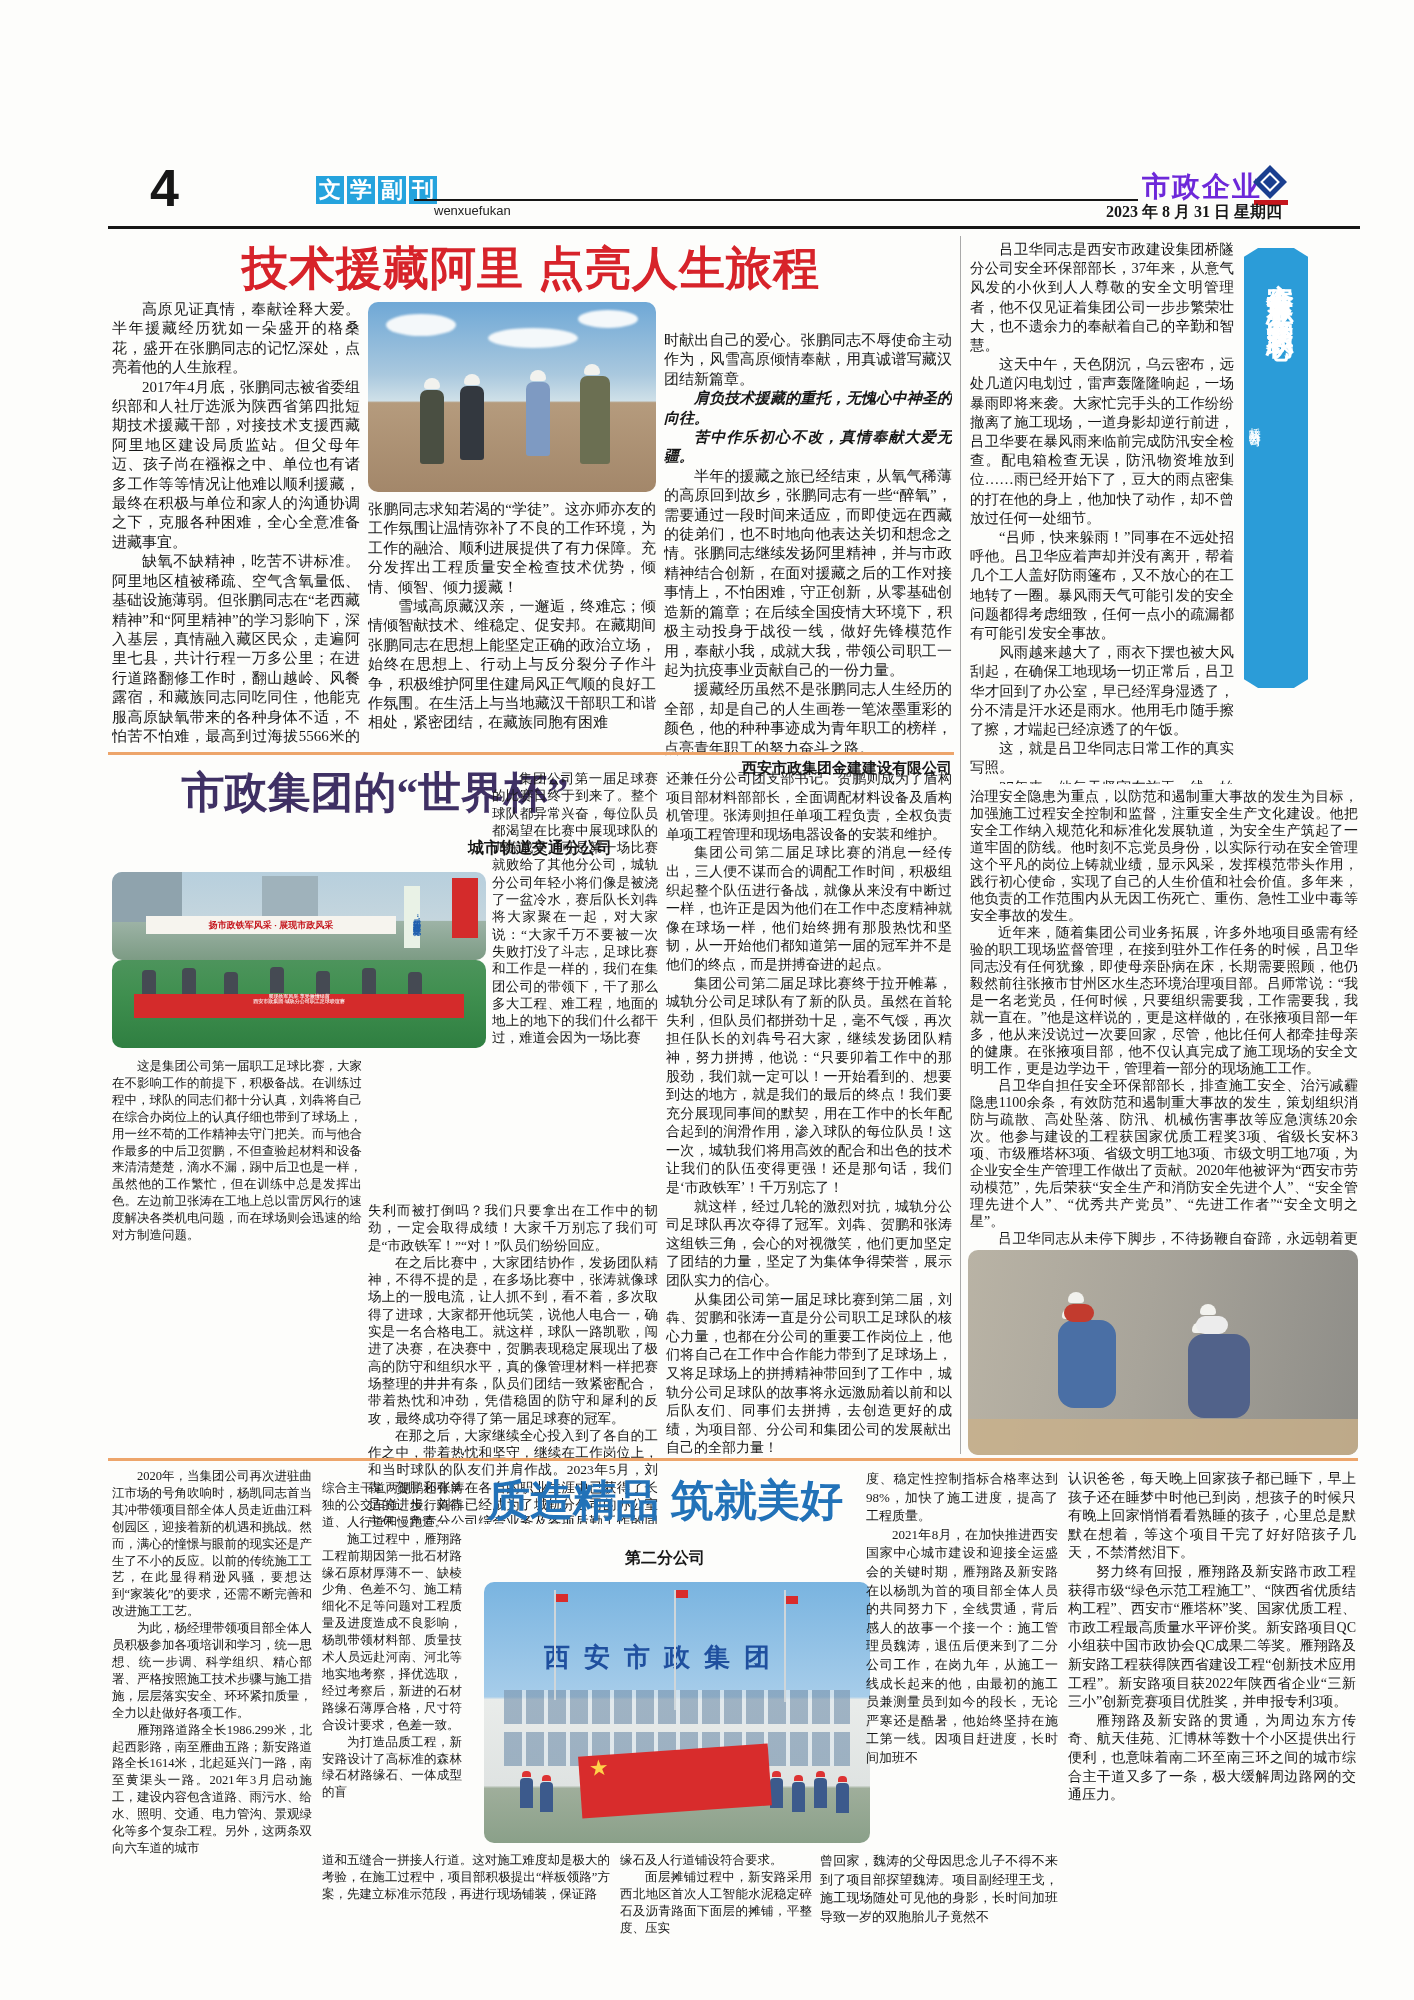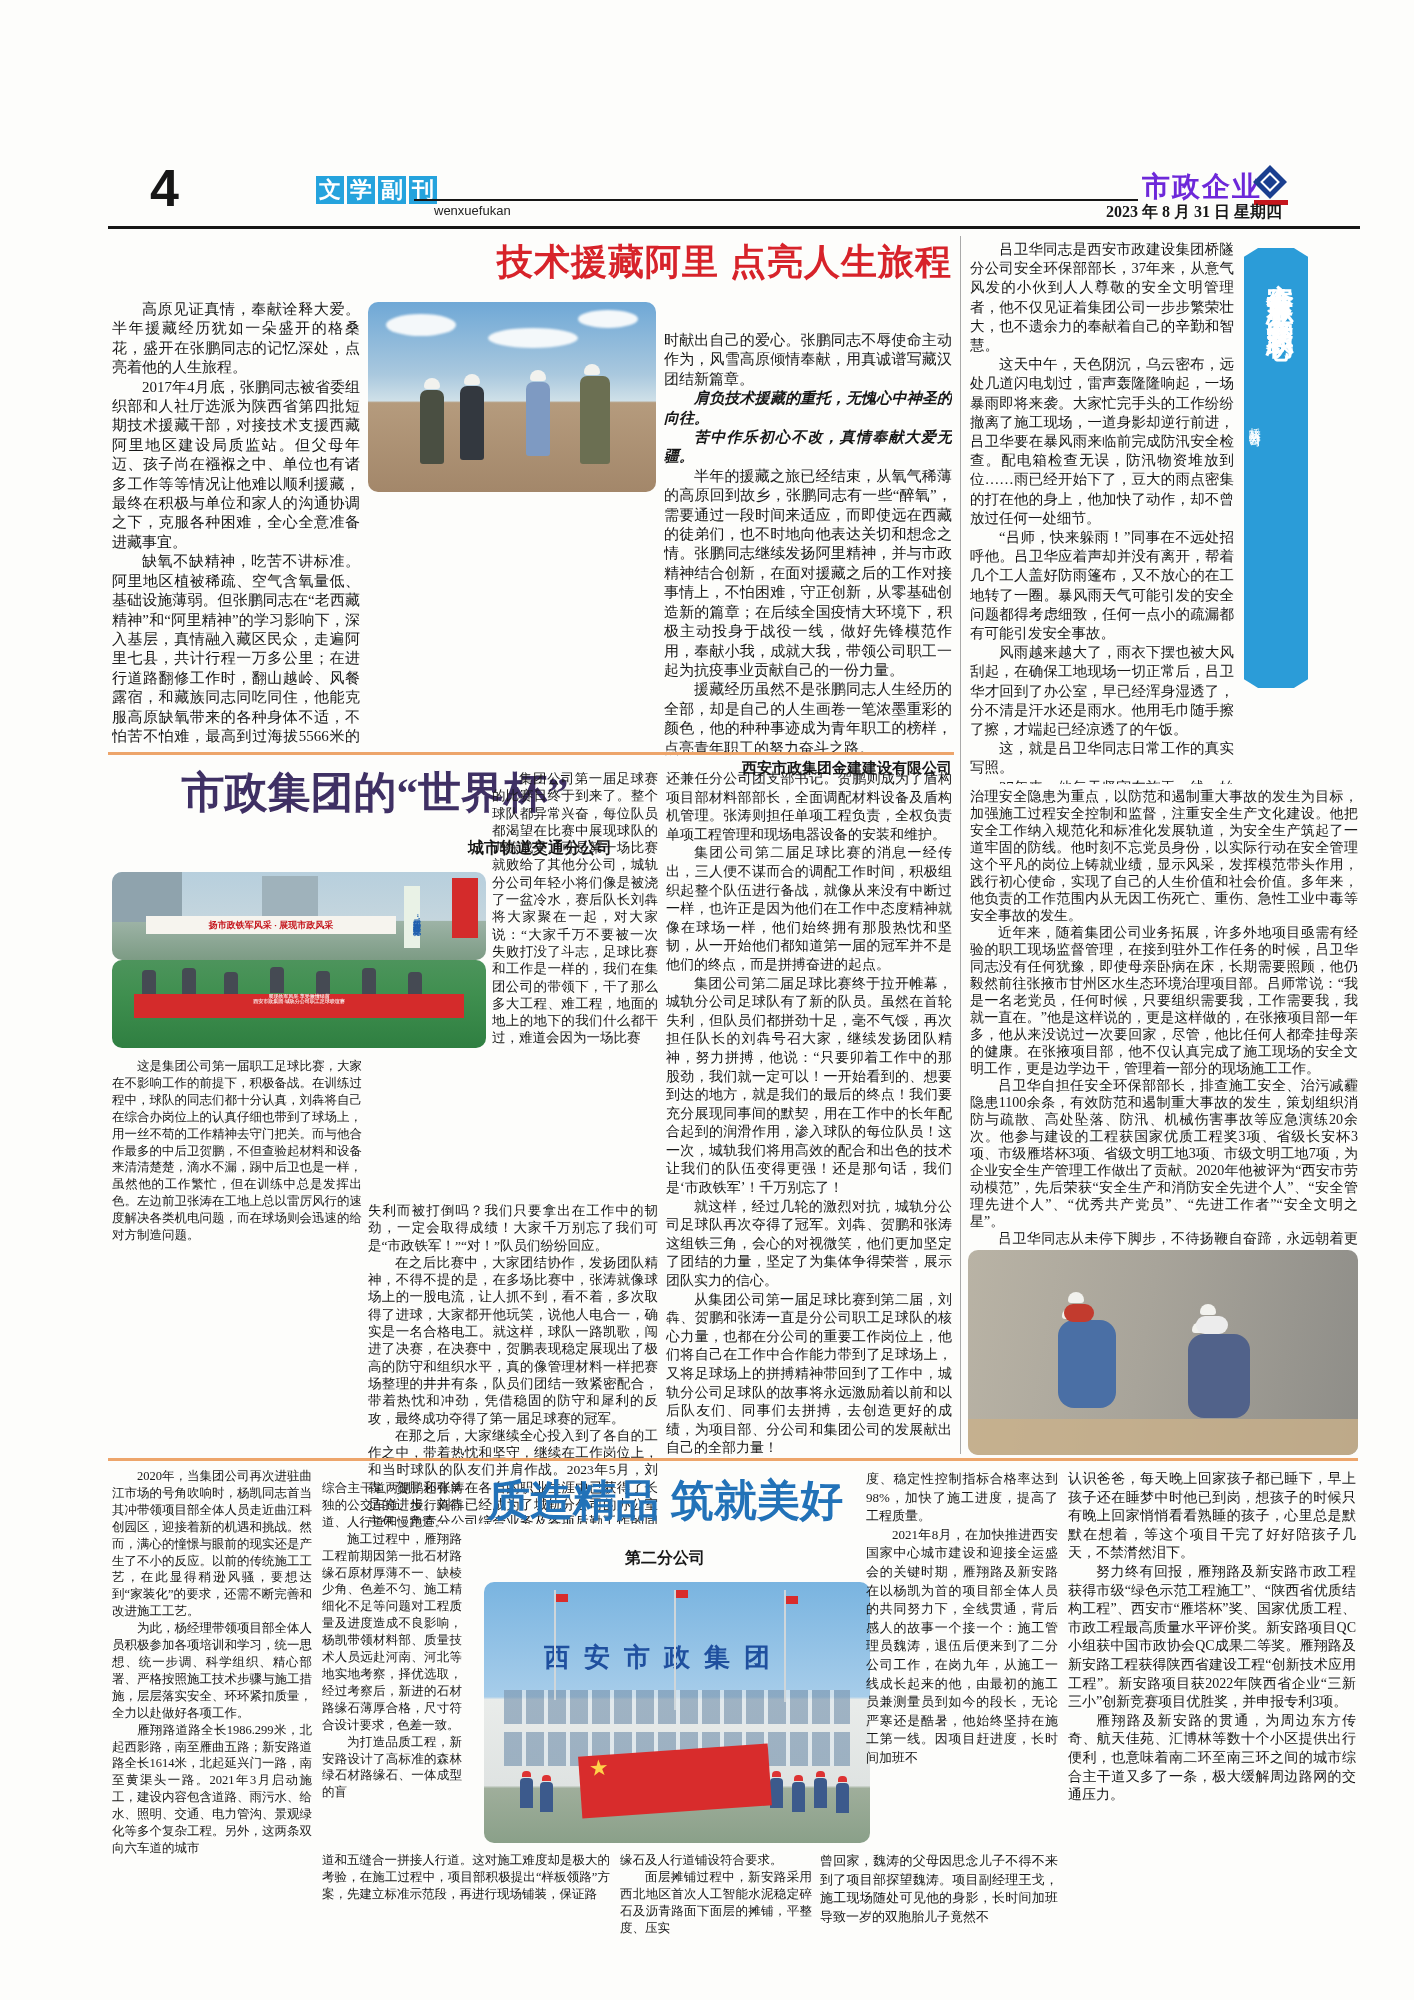--- a/index.html
+++ b/index.html
@@ -29,21 +29,21 @@
   .col p.quote{font-style:italic;font-weight:600;}
   .col p.byline{text-indent:0;text-align:right;font-weight:bold;font-family:"Liberation Sans",sans-serif;}
   .f15{font-size:15px;line-height:19.4px;}
   .f145{font-size:14.5px;line-height:19.2px;}
   .f14{font-size:14px;line-height:18.6px;}
   .f14t{font-size:14px;line-height:17px;}
   .f135{font-size:13.5px;line-height:17.3px;}
   .f125{font-size:12.5px;line-height:16.9px;}
   .f13{font-size:13px;line-height:18.6px;}
   
-  #hl-main{left:110px;top:238px;width:842px;text-align:right;font-size:36px;font-weight:bold;color:#d7232a;
+  #hl-main{left:110px;top:238px;width:842px;text-align:center;font-size:46px;font-weight:bold;color:#d7232a;
            font-family:"Liberation Sans",sans-serif;letter-spacing:1px;}
   #hl-wc{left:138px;top:764px;width:474px;text-align:center;font-size:43px;font-weight:bold;color:#3f3064;}
   #by-wc{left:138px;top:838px;width:474px;text-align:right;font-size:16px;font-weight:bold;font-family:"Liberation Sans",sans-serif;}
   #hl-q{left:466px;top:1472px;width:398px;text-align:center;font-size:43px;font-weight:bold;color:#2272b8;
         font-family:"Liberation Sans",sans-serif;}
   #by-q{left:466px;top:1548px;width:398px;text-align:center;font-size:16px;font-weight:bold;font-family:"Liberation Sans",sans-serif;}
   
   .photo{position:absolute;border-radius:10px;overflow:hidden;}
   #ph-tibet{left:368px;top:302px;width:288px;height:190px;background:linear-gradient(#6fa8d6 0%,#a9c8de 38%,#cfe0e8 52%,#b59b7d 53%,#a3876a 100%);}
   .cloud{position:absolute;background:#f4f8fa;border-radius:50%;filter:blur(1px);}
@@ -110,20 +110,24 @@
   <div class="photo" id="ph-tibet">
     <div class="cloud" style="left:18px;top:12px;width:70px;height:22px;"></div>
     <div class="cloud" style="left:120px;top:26px;width:90px;height:20px;"></div>
     <div class="cloud" style="left:210px;top:8px;width:60px;height:18px;"></div>
     <div class="worker" style="left:52px;top:88px;background:#4a4f42;"></div>
     <div class="worker" style="left:92px;top:84px;background:#33383f;"></div>
     <div class="worker" style="left:158px;top:80px;background:#7e9ac2;"></div>
     <div class="worker" style="left:212px;top:74px;width:30px;height:88px;background:#6b6f52;"></div>
   </div>
 
+  <div class="col f15" style="left:368px;top:500px;width:288px;height:248px;">
+      <p class="cont">张鹏同志求知若渴的“学徒”。这亦师亦友的工作氛围让温情弥补了不良的工作环境，为工作的融洽、顺利进展提供了有力保障。充分发挥出工程质量安全检查技术优势，倾情、倾智、倾力援藏！</p>
+      <p>雪域高原藏汉亲，一邂逅，终难忘；倾情倾智献技术、维稳定、促安邦。在藏期间张鹏同志在思想上能坚定正确的政治立场，始终在思想上、行动上与反分裂分子作斗争，积极维护阿里住建局风正气顺的良好工作氛围。在生活上与当地藏汉干部职工和谐相处，紧密团结，在藏族同胞有困难</p>
+    </div>
 
   <div class="col f15" style="left:664px;top:300px;width:288px;height:448px;margin-top:31px;">
       <p class="cont">时献出自己的爱心。张鹏同志不辱使命主动作为，风雪高原倾情奉献，用真诚谱写藏汉团结新篇章。</p>
       <p class="quote">肩负技术援藏的重托，无愧心中神圣的向往。</p>
       <p class="quote">苦中作乐初心不改，真情奉献大爱无疆。</p>
       <p>半年的援藏之旅已经结束，从氧气稀薄的高原回到故乡，张鹏同志有一些“醉氧”，需要通过一段时间来适应，而即使远在西藏的徒弟们，也不时地向他表达关切和想念之情。张鹏同志继续发扬阿里精神，并与市政精神结合创新，在面对援藏之后的工作对接事情上，不怕困难，守正创新，从零基础创造新的篇章；在后续全国疫情大环境下，积极主动投身于战役一线，做好先锋模范作用，奉献小我，成就大我，带领公司职工一起为抗疫事业贡献自己的一份力量。</p>
       <p>援藏经历虽然不是张鹏同志人生经历的全部，却是自己的人生画卷一笔浓墨重彩的颜色，他的种种事迹成为青年职工的榜样，点亮青年职工的努力奋斗之路。</p>
       <p class="byline">西安市政集团金建建设有限公司</p>
     </div>
 

